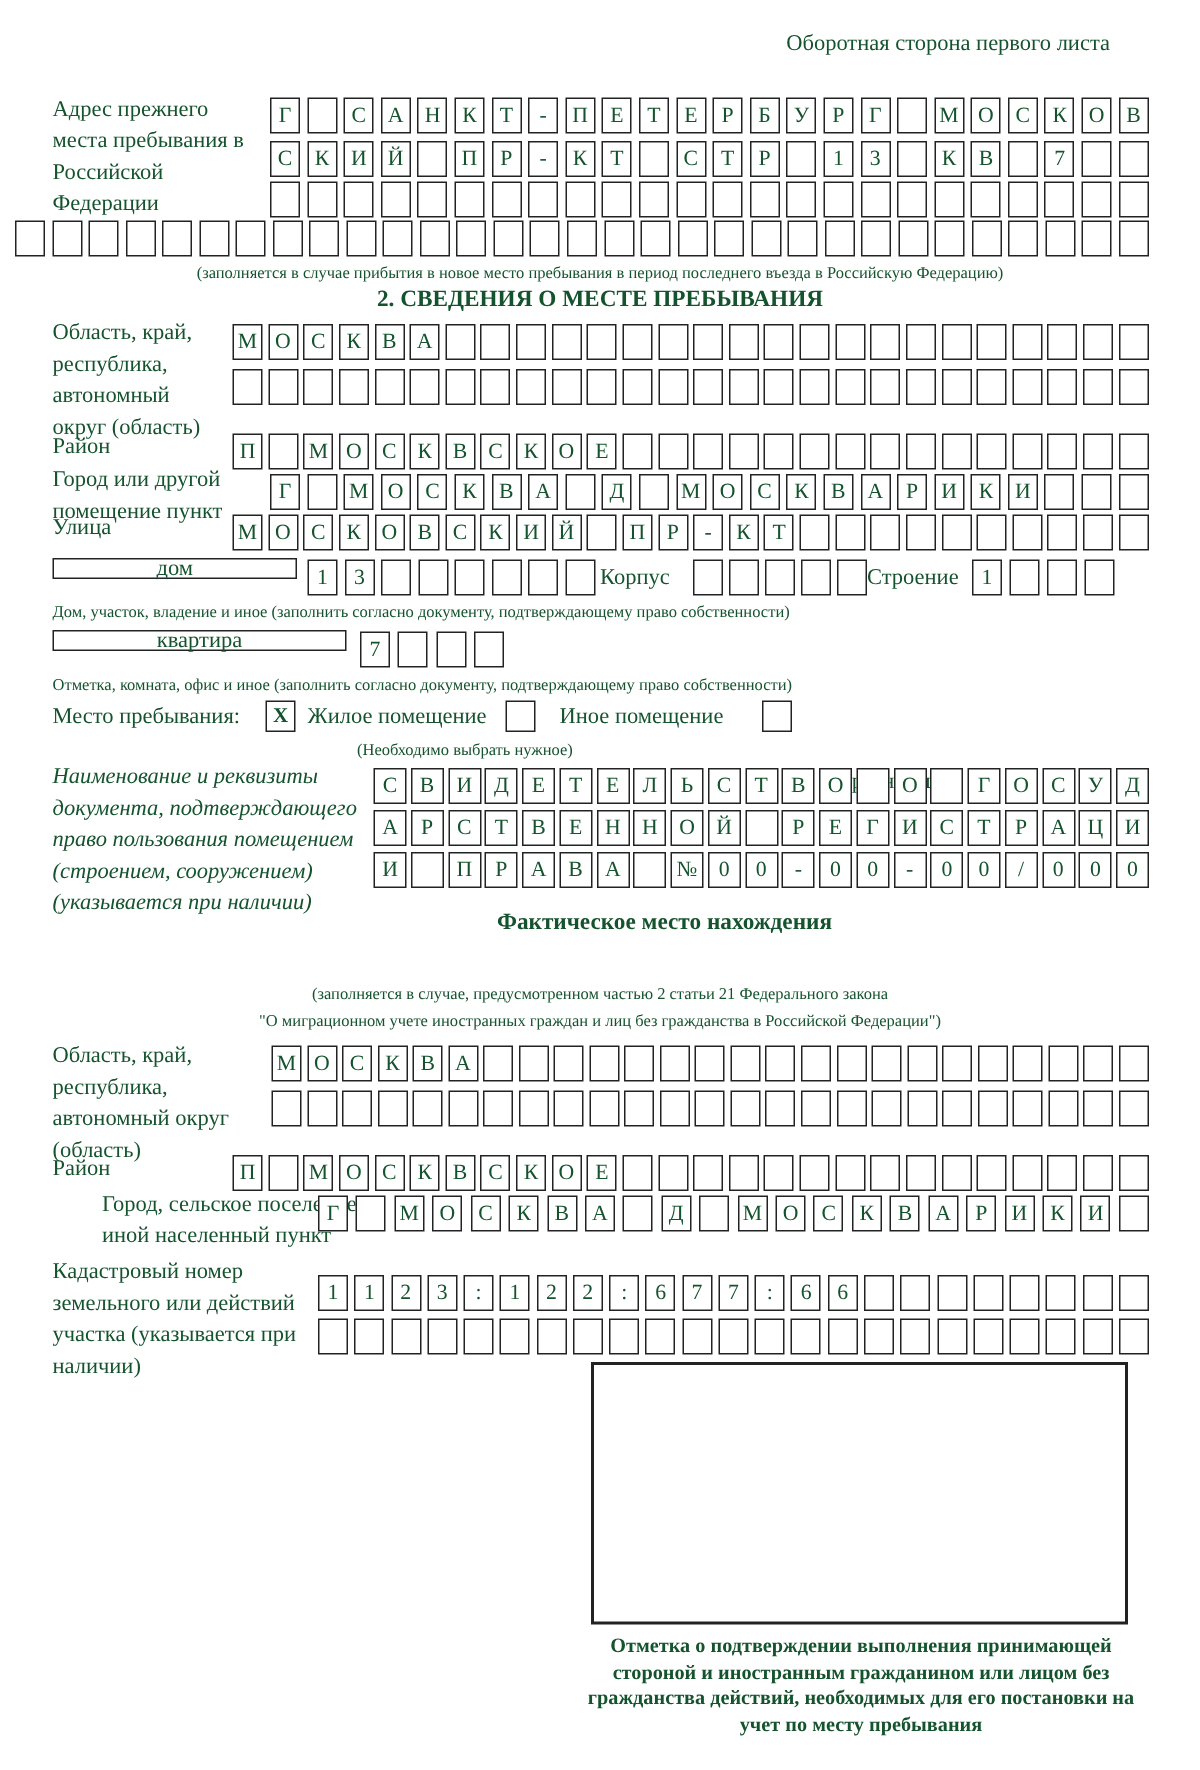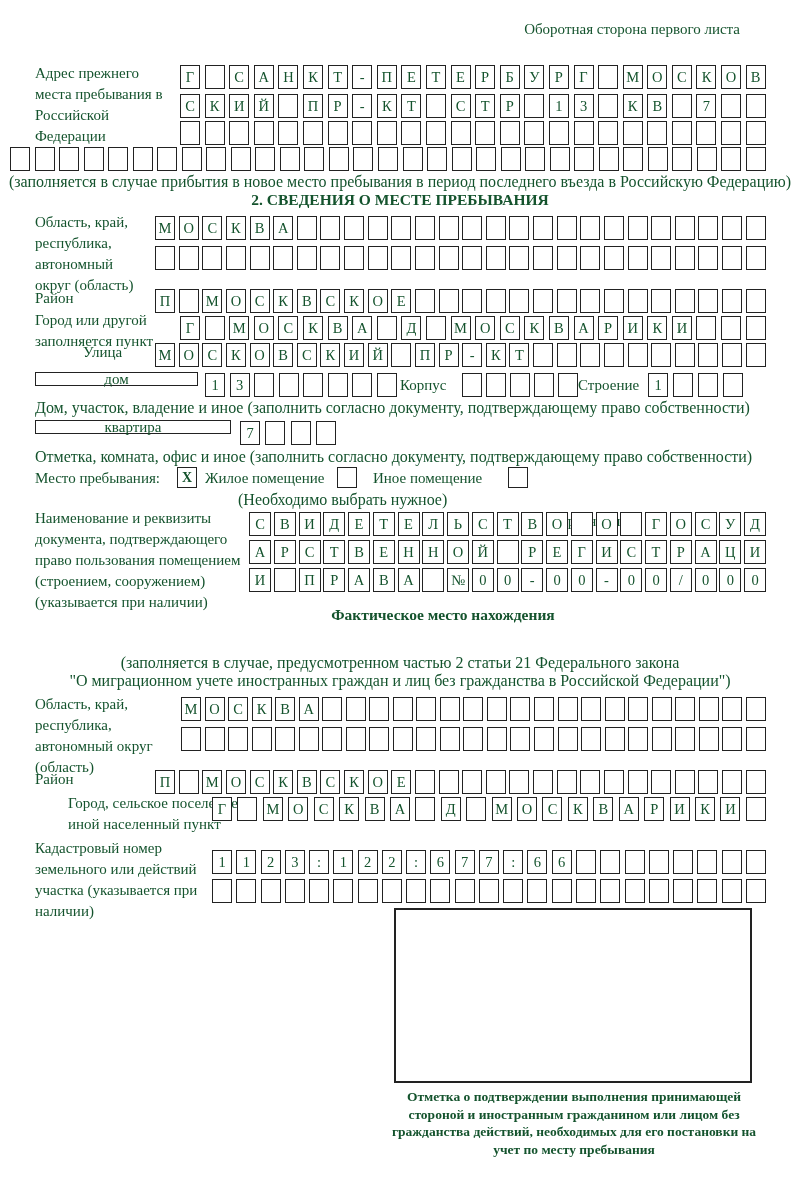--- a/index.html
+++ b/index.html
@@ -4,21 +4,21 @@
 <style>
   html,body{margin:0;padding:0;background:#ffffff;}
   .page{position:relative;width:800px;height:1180px;background:#fff;
         font-family:"Liberation Serif","DejaVu Serif",serif;color:#14532d;overflow:hidden;}
   .cells{position:absolute;display:flex;justify-content:space-between;}
   .cell{flex:none;width:20px;height:24px;border:1.6px solid #222;box-sizing:border-box;
         display:flex;align-items:center;justify-content:center;
         font-size:14.5px;line-height:1;background:#fff;}
   .cells.big .cell{width:22px;}
   .lbl{position:absolute;font-size:15px;line-height:21px;}
-  .caption{position:absolute;font-size:16px;line-height:16px;}
+  .caption{position:absolute;font-size:11px;line-height:16px;}
   .center{text-align:center;left:0;width:800px;}
   .title{position:absolute;font-weight:bold;font-size:15.5px;text-align:center;left:0;width:800px;}
   .fieldbox{position:absolute;height:14px;border:1.6px solid #222;box-sizing:border-box;
             display:flex;align-items:center;justify-content:center;font-size:15px;}
   .checkbox{position:absolute;width:20px;height:21px;border:1.6px solid #222;box-sizing:border-box;
             display:flex;align-items:center;justify-content:center;font-size:14px;font-weight:bold;}
   .bigbox{position:absolute;border:2px solid #222;box-sizing:border-box;background:#fff;}
   .confirm-caption{position:absolute;font-size:13.5px;line-height:17.5px;font-weight:bold;text-align:center;}
 </style>
 </head>
@@ -225,21 +225,21 @@
       <span class="cell"></span>
       <span class="cell"></span>
       <span class="cell"></span>
       <span class="cell"></span>
       <span class="cell"></span>
       <span class="cell"></span>
       <span class="cell"></span>
       <span class="cell"></span>
     </div>
 
-  <div class="lbl" style="left:35px;top:310px;width:140px;">Город или другой заполняется пункт</div>
+  <div class="lbl" style="left:35px;top:310px;width:140px;">Город или другой помещение пункт</div>
   <div class="cells" style="left:180px;top:316px;width:586px;">
       <span class="cell">Г</span>
       <span class="cell"></span>
       <span class="cell">М</span>
       <span class="cell">О</span>
       <span class="cell">С</span>
       <span class="cell">К</span>
       <span class="cell">В</span>
       <span class="cell">А</span>
       <span class="cell"></span>
@@ -253,21 +253,21 @@
       <span class="cell">А</span>
       <span class="cell">Р</span>
       <span class="cell">И</span>
       <span class="cell">К</span>
       <span class="cell">И</span>
       <span class="cell"></span>
       <span class="cell"></span>
       <span class="cell"></span>
     </div>
 
-  <div class="lbl" style="left:35px;top:342px;margin-left:48px;">Улица</div>
+  <div class="lbl" style="left:35px;top:342px;">Улица</div>
   <div class="cells" style="left:155px;top:343px;width:611px;">
       <span class="cell">М</span>
       <span class="cell">О</span>
       <span class="cell">С</span>
       <span class="cell">К</span>
       <span class="cell">О</span>
       <span class="cell">В</span>
       <span class="cell">С</span>
       <span class="cell">К</span>
       <span class="cell">И</span>
@@ -329,21 +329,21 @@
 
   <div class="lbl" style="left:35px;top:468px;">Место пребывания:</div>
   <div class="checkbox" style="left:177px;top:467px;">X</div>
   <div class="lbl" style="left:205px;top:468px;">Жилое помещение</div>
   <div class="checkbox" style="left:337px;top:467px;"></div>
   <div class="lbl" style="left:373px;top:468px;">Иное помещение</div>
   <div class="checkbox" style="left:508px;top:467px;"></div>
   <div class="lbl" style="left:557px;top:468px;margin-top:43px;">Организация</div>
   <div class="caption" style="left:238px;top:492px;">(Необходимо выбрать нужное)</div>
 
-  <div class="lbl" style="left:35px;top:508px;width:212px;">Наименование и реквизиты документа, подтверждающего право пользования помещением (строением, сооружением) (указывается при наличии)</div>
+  <div class="lbl" style="left:35px;top:508px;width:212px;font-style:italic;">Наименование и реквизиты документа, подтверждающего право пользования помещением (строением, сооружением) (указывается при наличии)</div>
   <div class="cells big" style="left:249px;top:512px;width:517px;">
       <span class="cell">С</span>
       <span class="cell">В</span>
       <span class="cell">И</span>
       <span class="cell">Д</span>
       <span class="cell">Е</span>
       <span class="cell">Т</span>
       <span class="cell">Е</span>
       <span class="cell">Л</span>
       <span class="cell">Ь</span>

